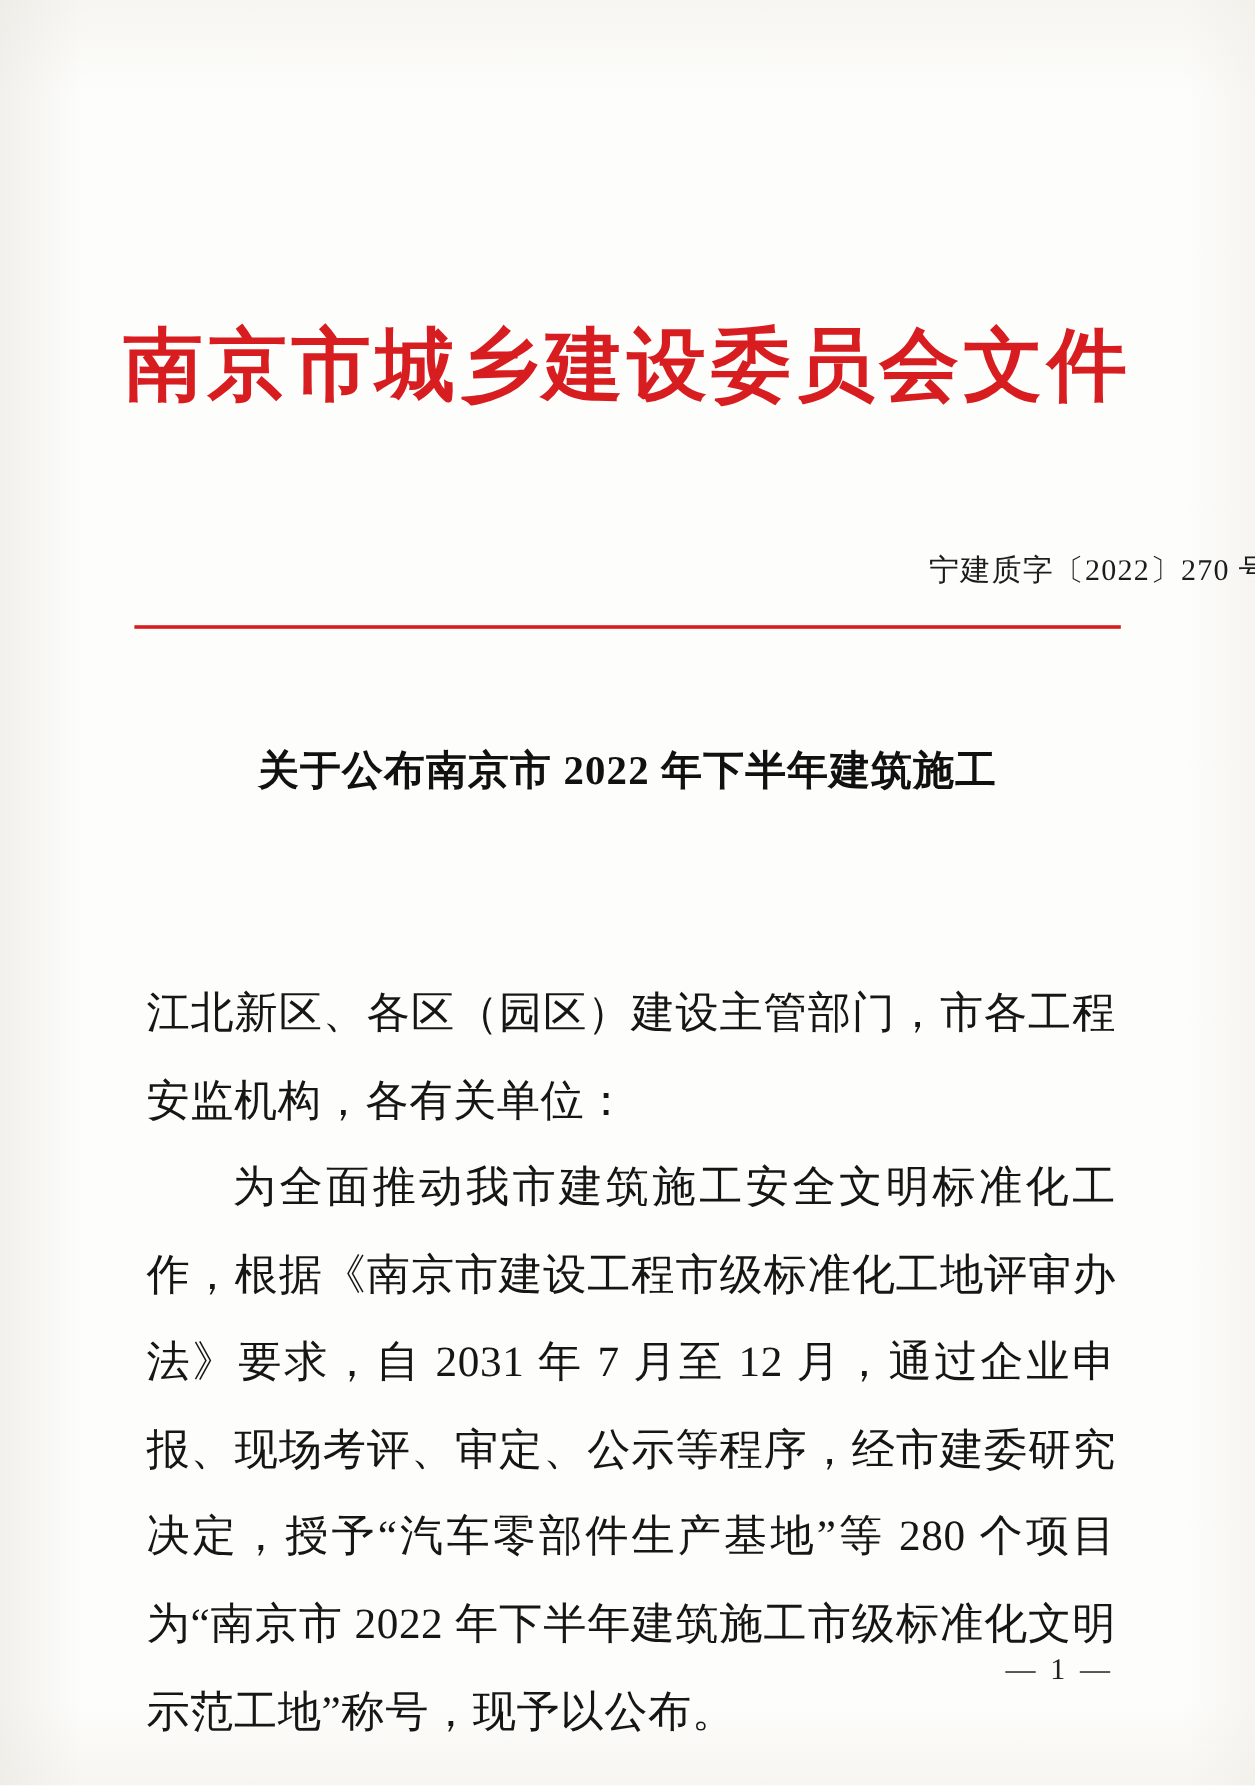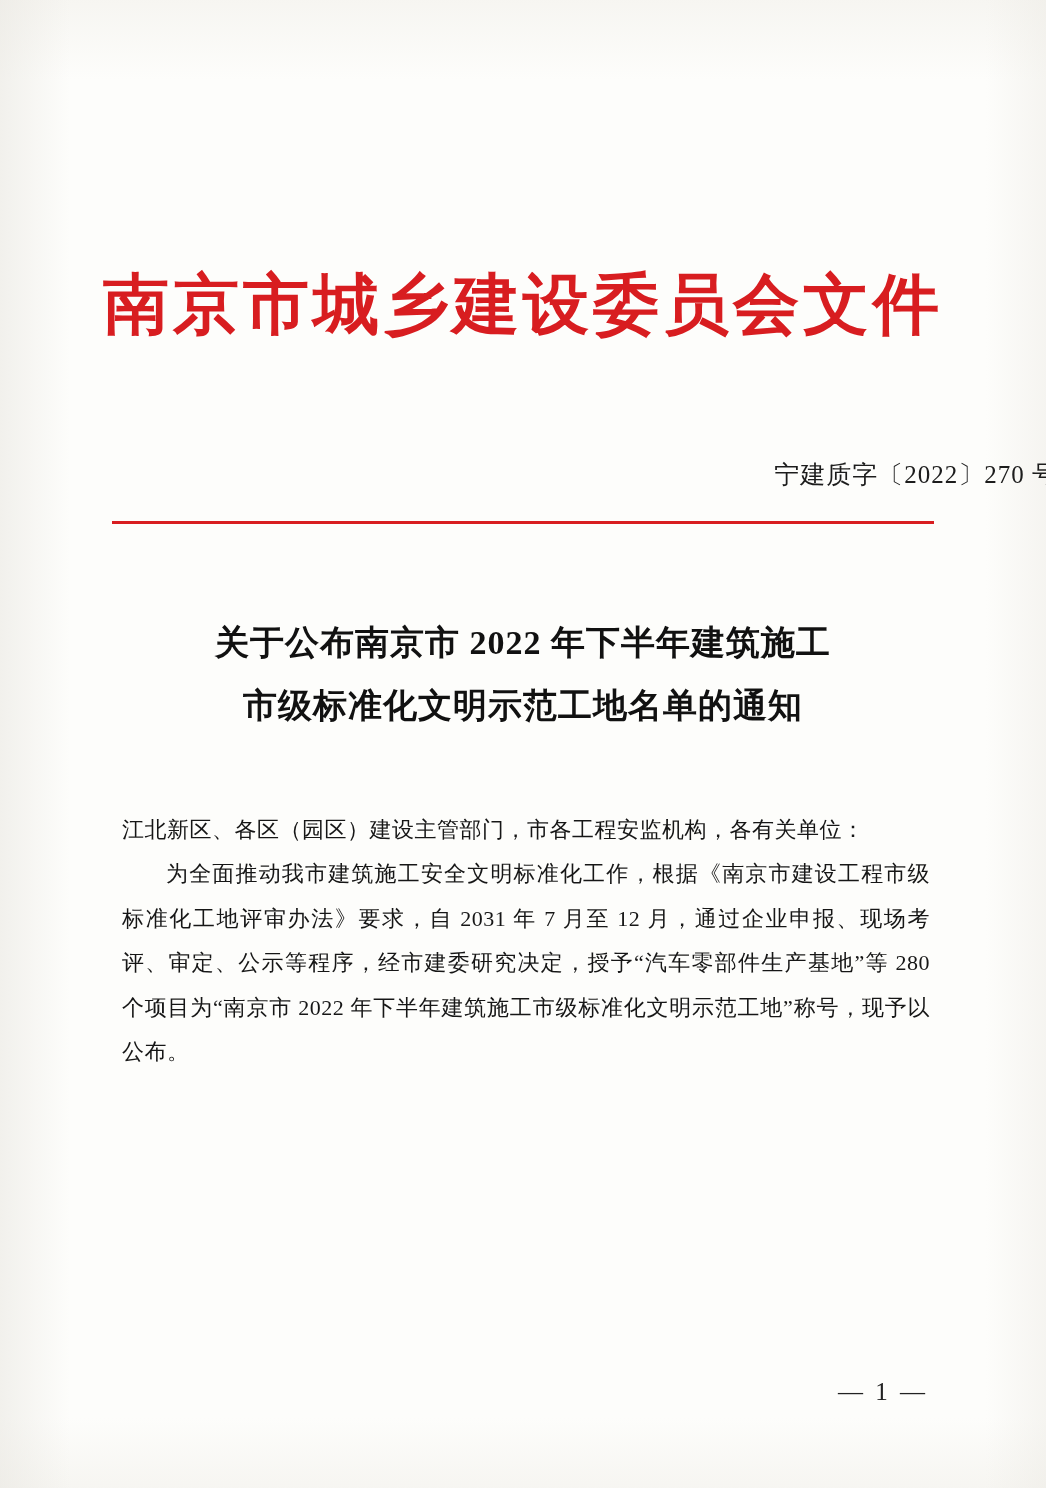--- a/index.html
+++ b/index.html
@@ -83,21 +83,21 @@
   }
   .doc-title .line {
     display: block;
     white-space: nowrap;
   }
   .doc-body {
     position: absolute;
     top: 808px;
     left: 122px;
     width: 808px;
-    font-size: 22px;
+    font-size: 36px;
     line-height: 2.02;
     color: #161616;
     font-family: "Liberation Serif", "DejaVu Serif", serif;
     text-align: justify;
     text-justify: inter-ideograph;
     letter-spacing: 0.5px;
   }
   .doc-body p {
     margin: 0;
   }
@@ -123,21 +123,20 @@
   <div class="doc-header">
     <div class="masthead">南京市城乡建设委员会文件</div>
   </div>
 
   <div class="doc-number">宁建质字〔2022〕270 号</div>
 
   <div class="red-rule"></div>
 
   <div class="doc-title">
     <span class="line">关于公布南京市 2022 年下半年建筑施工</span>
-    <span class="line">市级标准化文明示范工地名单的通知</span>
   </div>
 
   <div class="doc-body">
     <p>江北新区、各区（园区）建设主管部门，市各工程安监机构，各有关单位：</p>
     <p class="indent">为全面推动我市建筑施工安全文明标准化工作，根据《南京市建设工程市级标准化工地评审办法》要求，自 2031 年 7 月至 12 月，通过企业申报、现场考评、审定、公示等程序，经市建委研究决定，授予“汽车零部件生产基地”等 280 个项目为“南京市 2022 年下半年建筑施工市级标准化文明示范工地”称号，现予以公布。</p>
   </div>
 
   <div class="page-number">— 1 —</div>
 </div>
 

